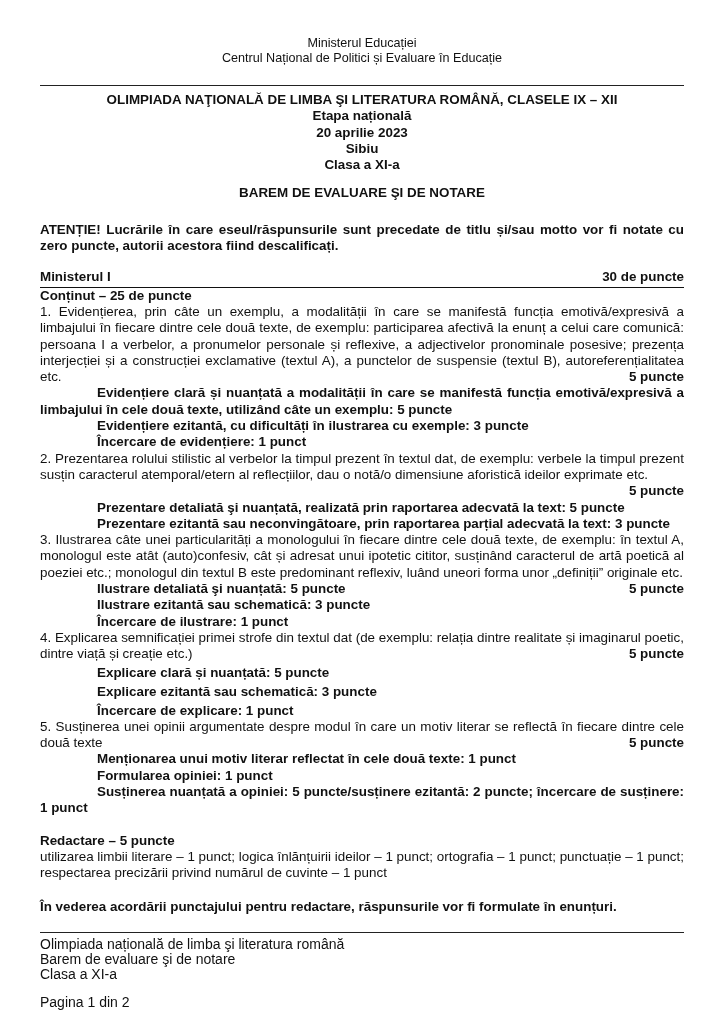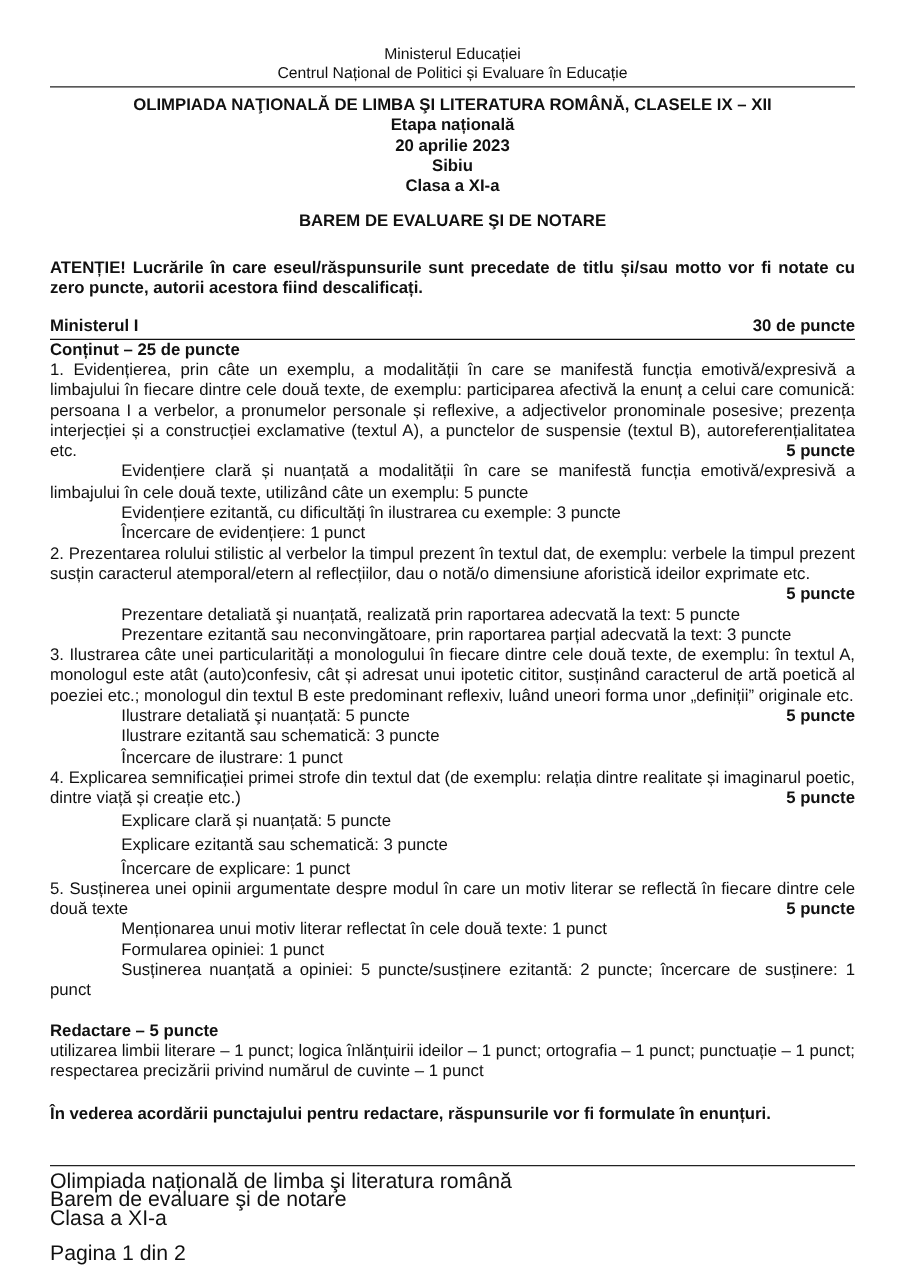--- a/index.html
+++ b/index.html
@@ -17,21 +17,21 @@
     left: 40px; right: 40px; top: 36px;
     font-size: 13.4px;
     line-height: 16.3px;
   }
   
   .doc-header {
     text-align: center;
     font-size: 12.6px;
     line-height: 14.5px;
     border-bottom: 1px solid #222;
-    padding-bottom: 4px;
+    padding-bottom: 20px;
   }
   
   .title-block {
     text-align: center;
     font-weight: bold;
     margin-top: 6px;
   }
   .barem-heading {
     text-align: center;
     font-weight: bold;
@@ -50,33 +50,33 @@
     font-weight: bold;
     border-bottom: 1.5px solid #111;
     margin-top: 15px;
     padding-bottom: 1px;
   }
   .content-heading { font-weight: bold; }
   
   .item { text-align: justify; }
   .item .pts { float: right; font-weight: bold; }
   .pts-line { text-align: right; font-weight: bold; }
-  .sub { text-align: justify; text-indent: 57px; }
+  .sub { text-align: justify; text-indent: 57px; font-weight: bold; }
   .sub-spaced { margin-top: 2.5px; }
   
   .redactare-heading { font-weight: bold; margin-top: 16px; }
   .redactare-text { text-align: justify; }
   .note { font-weight: bold; margin-top: 17px; }
   
   .doc-footer {
     position: absolute;
     left: 40px; right: 40px; top: 932px;
     border-top: 1px solid #222;
     padding-top: 4px;
-    font-size: 17px;
+    font-size: 14px;
     line-height: 15px;
   }
   .page-num { text-align: left; margin-top: 13px; }
 </style>
 </head>
 <body>
 
 <div class="page">
   <div class="content">
 

